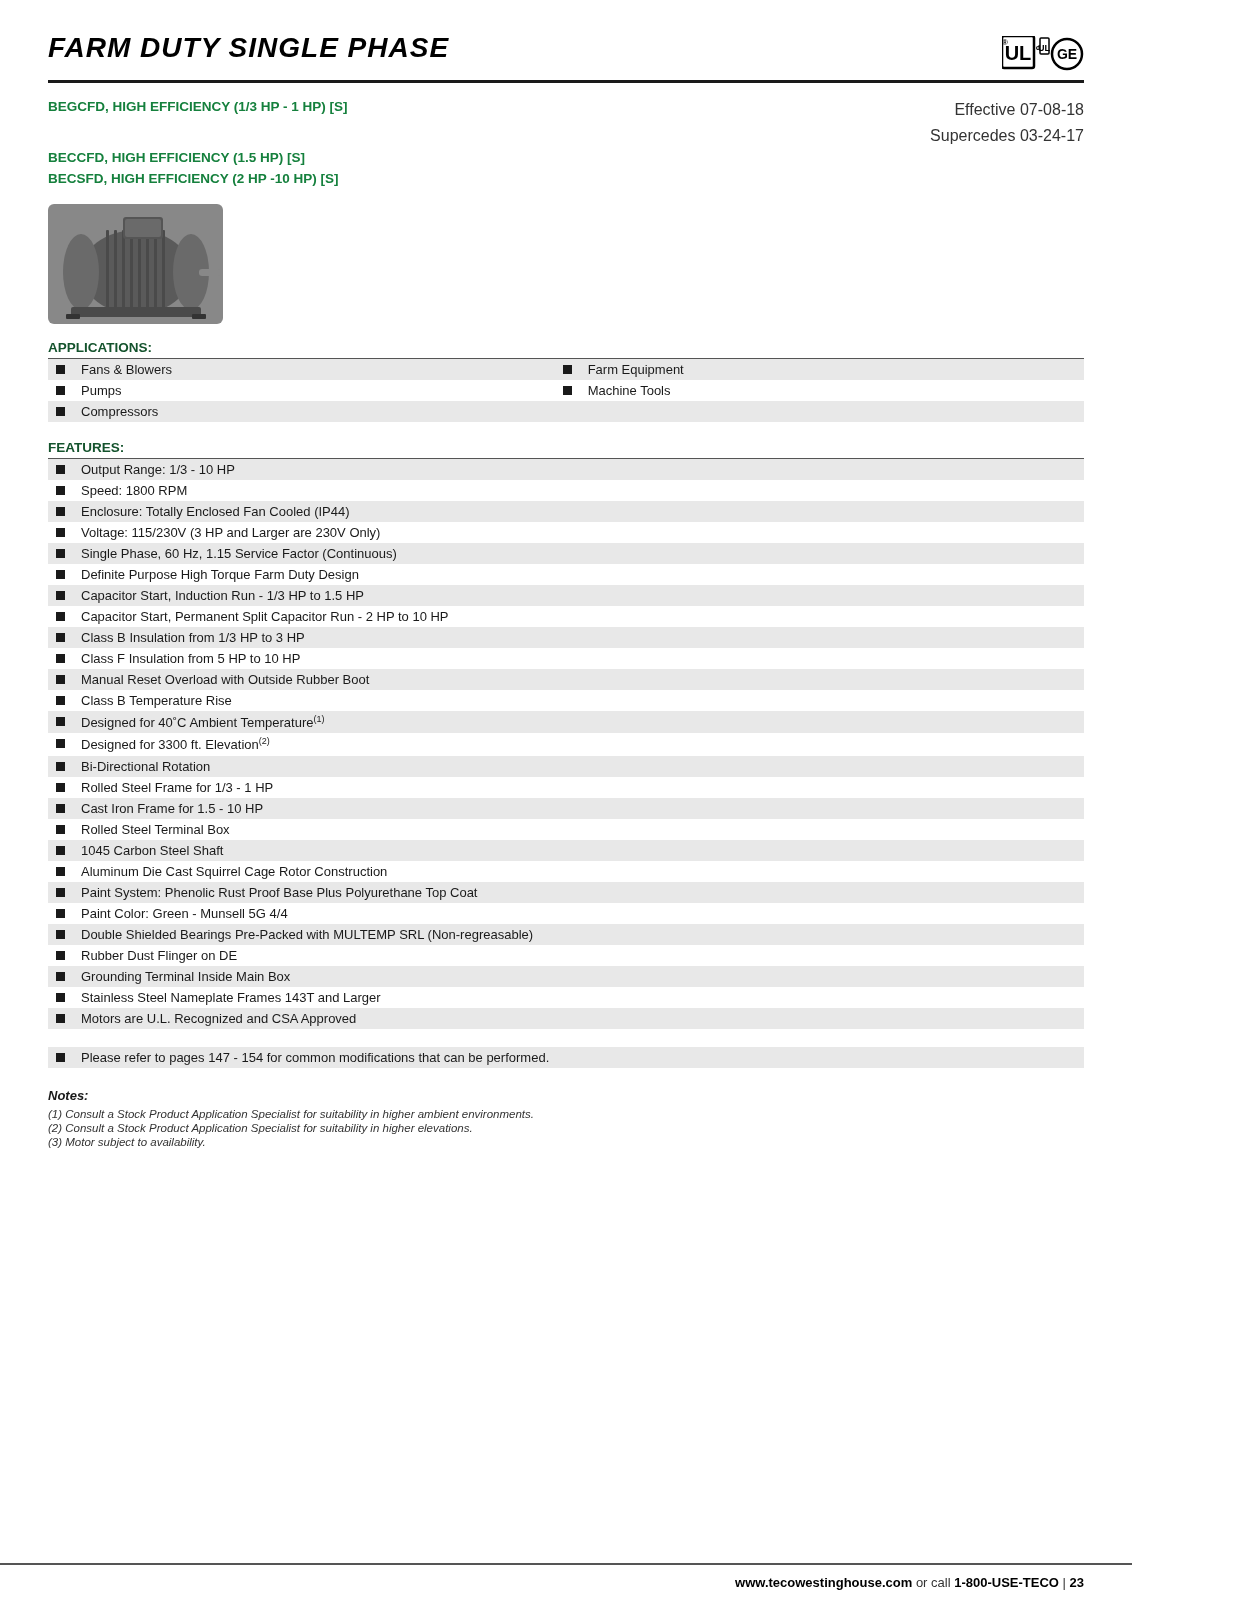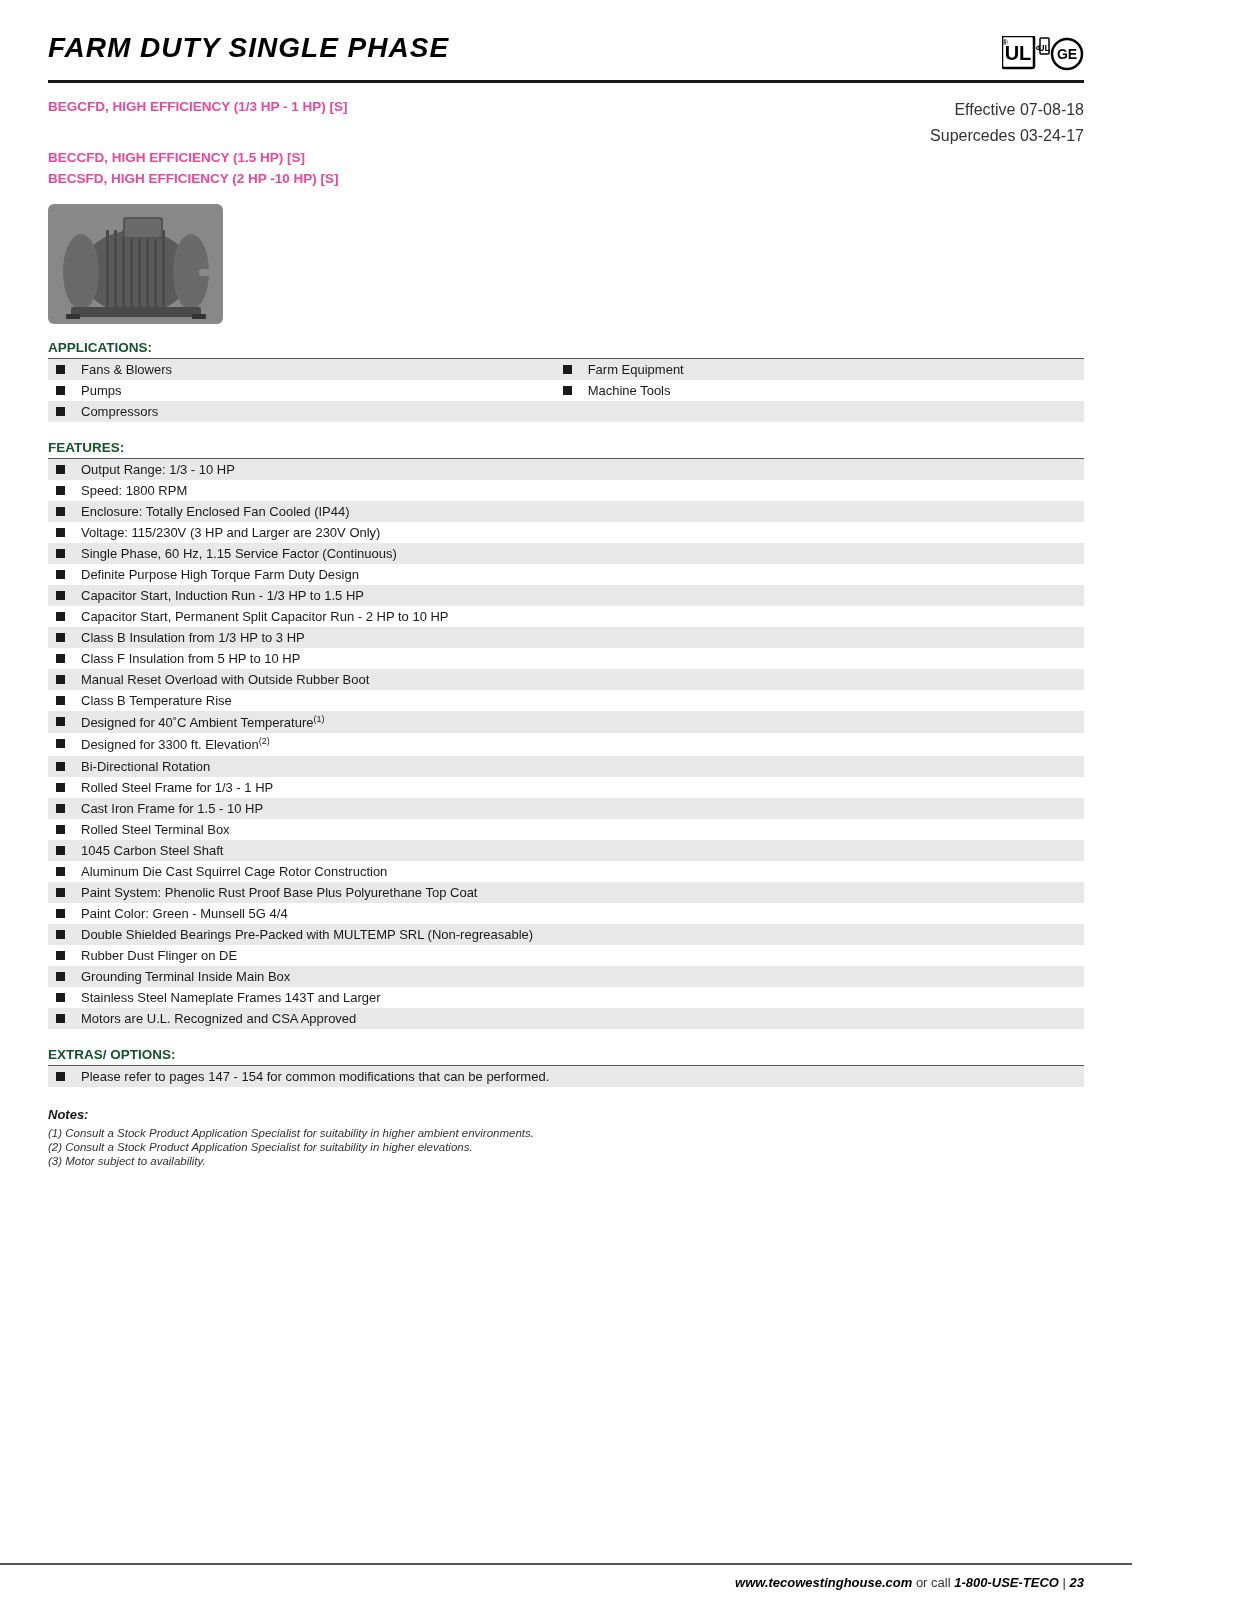--- a/index.html
+++ b/index.html
@@ -56,21 +56,21 @@
     }
 
     .model-line {
       display: flex;
       justify-content: space-between;
     }
 
     .model-line .model-text {
       font-size: 13.5px;
       font-weight: 900;
-      color: #ec4899;
+      color: #15803d;
       line-height: 1.55;
     }
 
     .effective-info {
       font-size: 16px;
       color: #333;
       text-align: right;
       line-height: 1.6;
     }
 
@@ -202,21 +202,20 @@
     }
 
     .footer-text {
       font-size: 13px;
       color: #333;
     }
 
     .footer-text strong {
       font-weight: 900;
       color: #000;
-      font-style: italic;
     }
 
     .sup {
       font-size: 9px;
       vertical-align: super;
     }
   </style>
 </head>
 <body>
 
@@ -428,21 +427,20 @@
         </tr>
         <tr>
           <td class="bullet-cell"><span class="bullet-icon"></span></td>
           <td>Motors are U.L. Recognized and CSA Approved</td>
         </tr>
       </tbody>
         </table>
     </div>
 
     <div class="section">
-      <div class="section-header">EXTRAS/ OPTIONS:</div>
       <table class="section-table">
         <tbody>
             <tr>
           <td class="bullet-cell"><span class="bullet-icon"></span></td>
           <td>Please refer to pages 147 - 154 for common modifications that can be performed.</td>
         </tr>
       </tbody>
         </table>
     </div>
 

